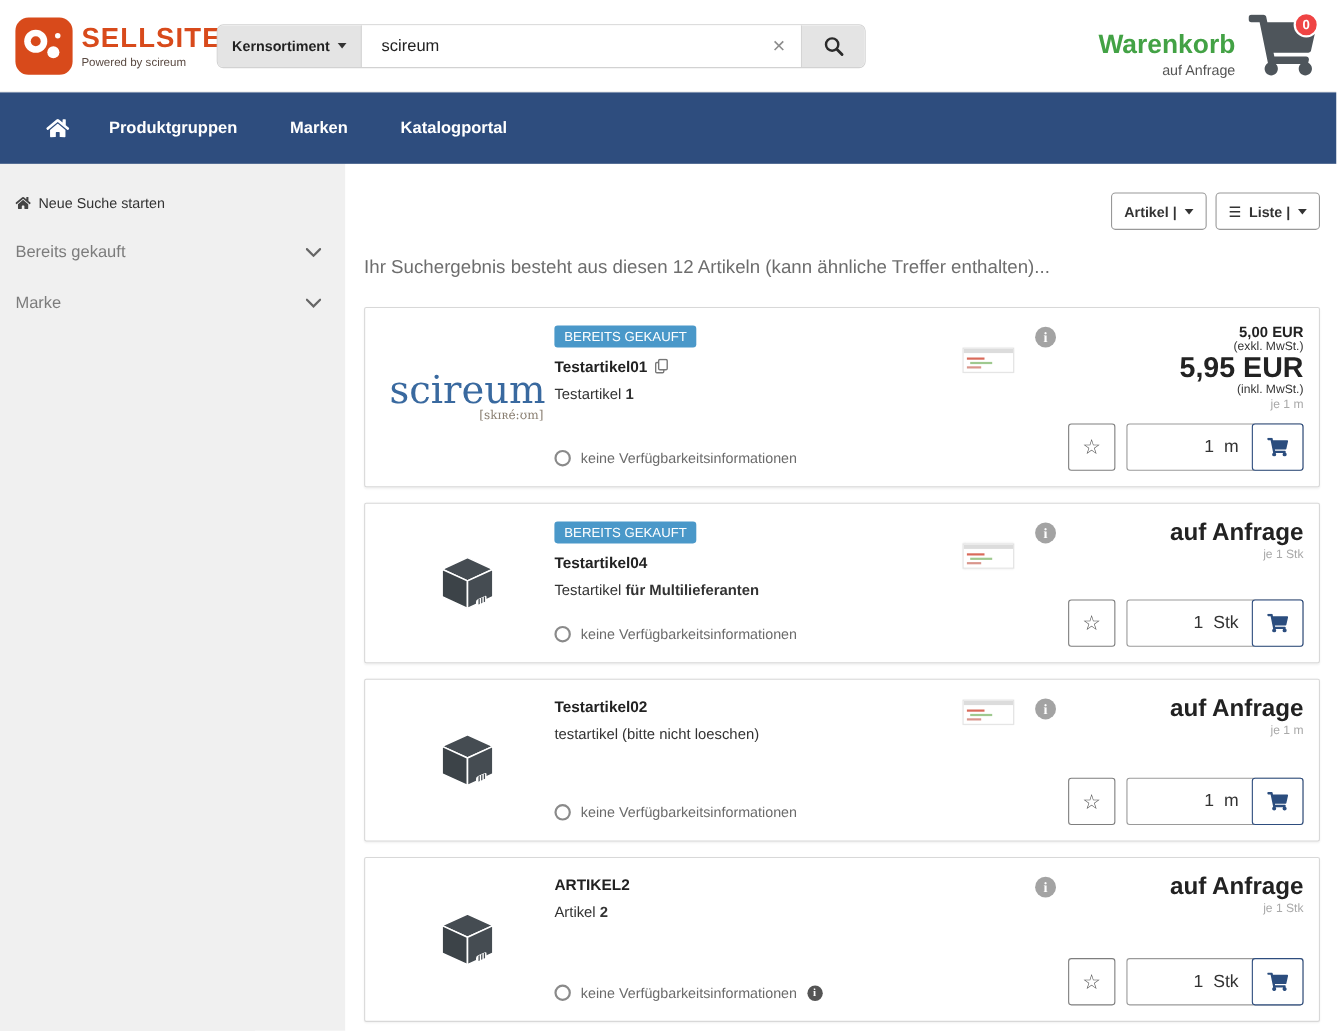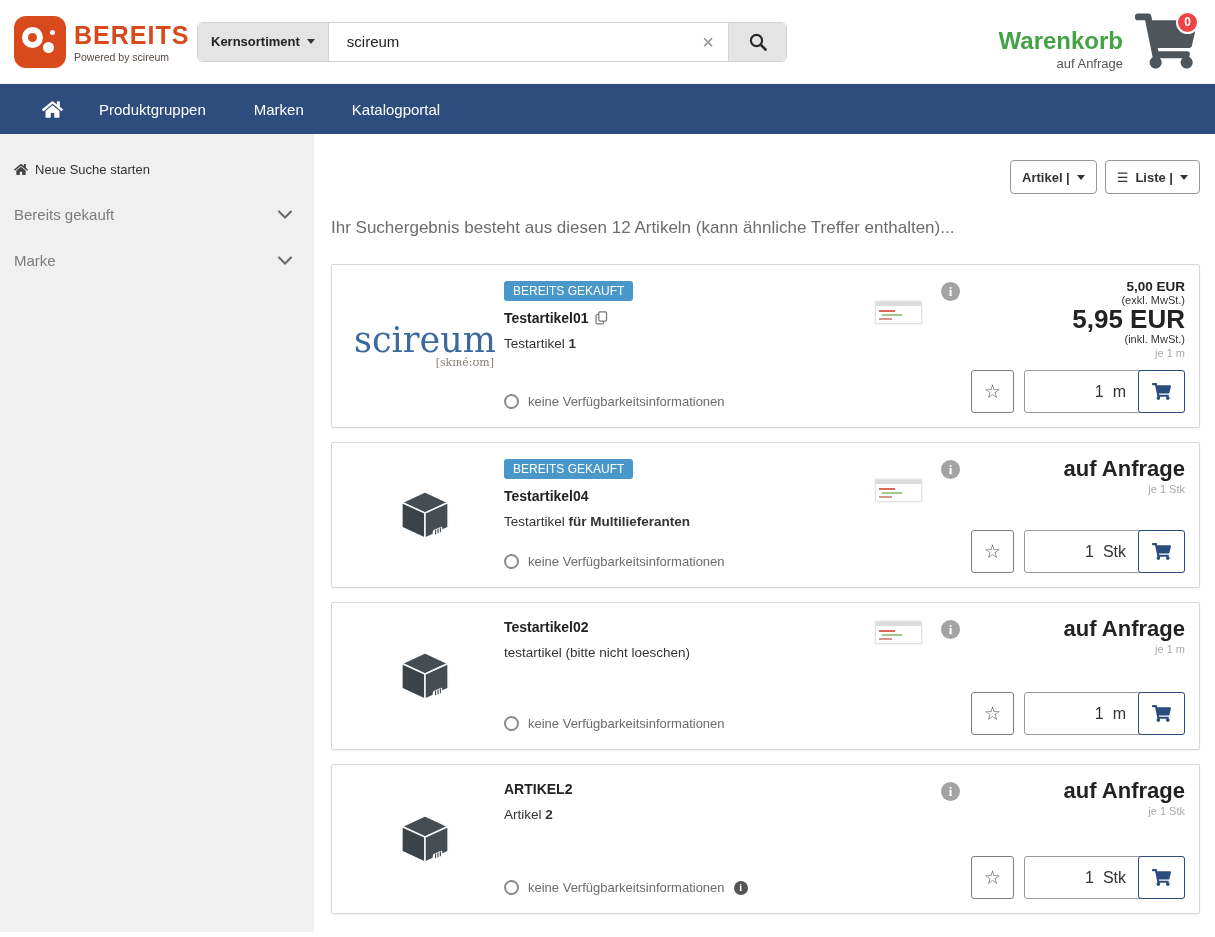--- a/index.html
+++ b/index.html
@@ -33,21 +33,21 @@
 
   .header-spacer{flex:1;}
   .cart-block{display:flex;align-items:flex-end;margin-right:18px;cursor:pointer;}
   .cart-texts{text-align:right;margin-right:12px;}
   .cart-title{font-size:24px;font-weight:bold;color:var(--green);line-height:1.1;}
   .cart-sub{font-size:13px;color:#555;margin-top:1px;}
   .cart-icon-wrap{position:relative;width:62px;height:58px;}
   .cart-badge{position:absolute;top:-2px;right:-2px;width:23px;height:23px;border-radius:50%;background:var(--badge-red);color:#fff;font-size:12px;font-weight:bold;display:flex;align-items:center;justify-content:center;border:2px solid #fff;}
 
   
-  .nav{height:50px;background:var(--navy);display:flex;align-items:center;}
+  .nav{height:65px;background:var(--navy);display:flex;align-items:center;font-weight:bold;}
   .nav-home{margin-left:30px;padding:0 12px;cursor:pointer;}
   .nav-item{color:#fff;font-size:15px;padding:0 24px;cursor:pointer;}
 
   
   .page{display:flex;height:798px;}
   .sidebar{width:314px;background:#f0f0f0;padding:28px 12px 0 12px;flex:none;}
   .sb-newsearch{display:flex;align-items:center;gap:7px;font-size:13px;color:#333;cursor:pointer;padding-left:2px;}
   .sb-expand{display:flex;align-items:center;justify-content:space-between;margin-top:32px;font-size:15.5px;color:#222;cursor:pointer;padding-left:2px;}
   .sb-filter{display:flex;align-items:center;justify-content:space-between;margin-top:29px;font-size:15px;color:#7c7c7c;cursor:pointer;padding-left:2px;}
   .chev{flex:none;margin-right:10px;}
@@ -103,21 +103,21 @@
 
 <div class="header">
   <div class="logo">
     <div class="logo-mark">
       <div class="c1"></div>
         <div class="c1i"></div>
         <div class="c2"></div>
         <div class="c3"></div>
     </div>
     <div class="logo-text">
-      <div class="logo-brand">BEREITS</div>
+      <div class="logo-brand">SELLSITE</div>
       <div class="logo-tagline">Powered by scireum</div>
     </div>
   </div>
 
   <div class="search-group">
     <div class="search-cat">
       <span>Kernsortiment</span>
       <span class="caret"></span>
     </div>
     <div class="search-input-wrap">

